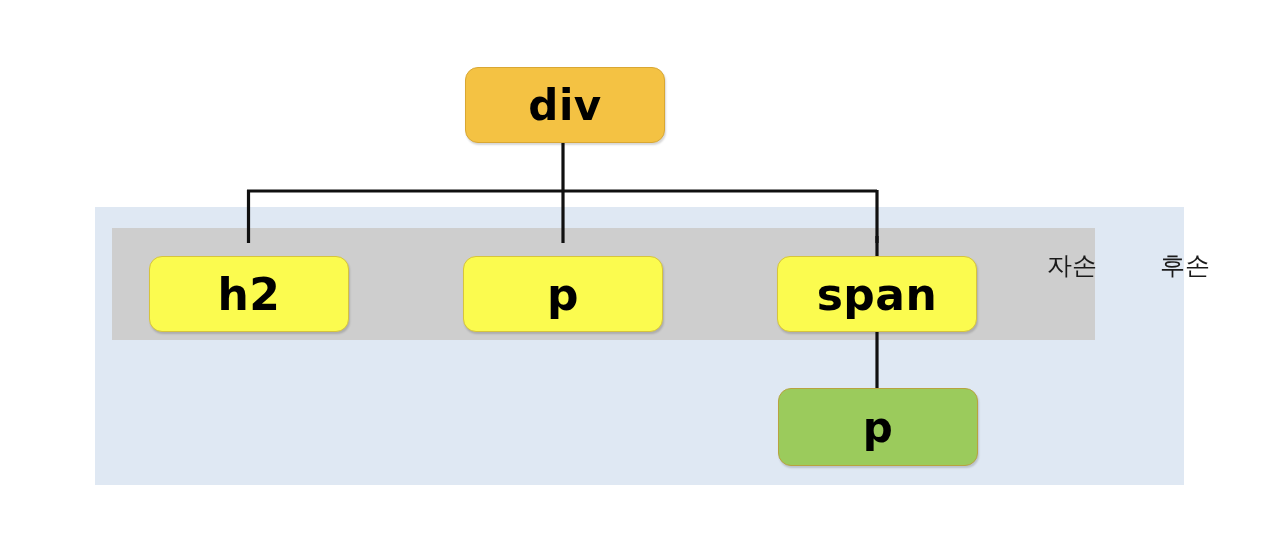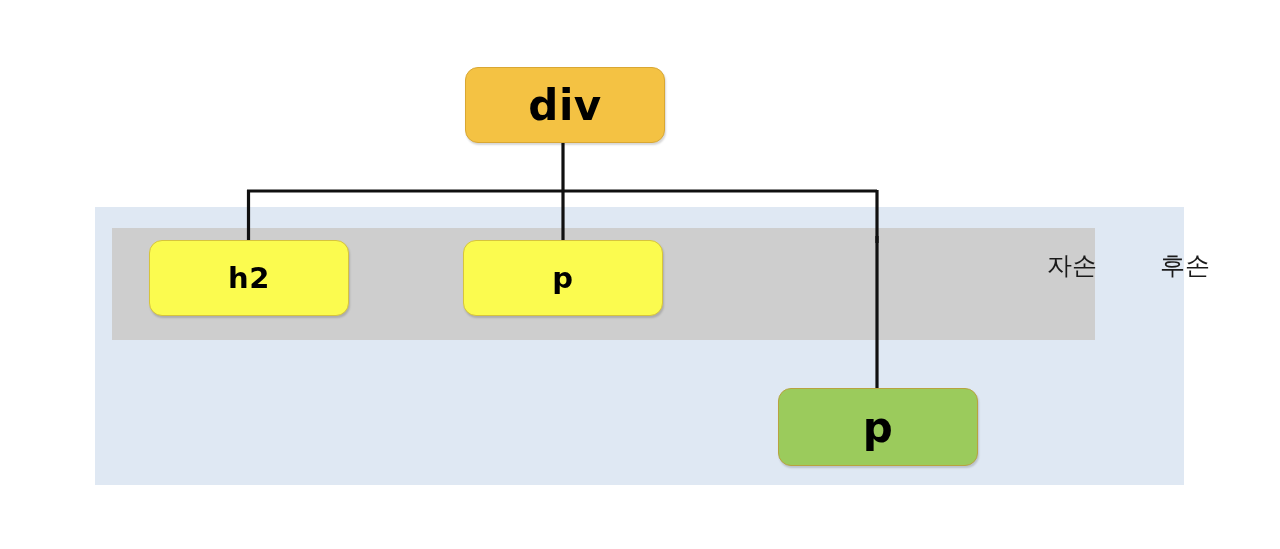--- a/index.html
+++ b/index.html
@@ -74,26 +74,26 @@
     left: 465px;
     top: 67px;
     width: 200px;
     height: 76px;
     background: #f4c243;
     border: 1.6px solid #d9a733;
     font-size: 42px;
     box-shadow: 1px 2px 2px rgba(0,0,0,0.16);
   }
   .node-child {
-    top: 240px;
+    top: 256px;
     width: 200px;
     height: 76px;
     background: #fbfb4f;
     border: 1.6px solid #d6c43c;
-    font-size: 29px;
+    font-size: 44px;
     box-shadow: 1px 2px 2px rgba(0,0,0,0.16);
   }
   #node-h2   { left: 149px; }
   #node-p    { left: 463px; }
   #node-span { left: 777px; }
 
   .node-grandchild {
     left: 778px;
     top: 388px;
     width: 200px;
@@ -139,20 +139,21 @@
 
     <line x1="877" y1="236" x2="877" y2="390"></line>
   </svg>
 
   <div class="node node-root" id="node-div">div</div>
 
   <div class="node node-child" id="node-h2">h2</div>
 
   <div class="node node-child" id="node-p">p</div>
 
+  <div class="node node-child" id="node-span">span</div>
 
   <div class="node node-grandchild" id="node-grandchild-p">p</div>
 
   <div class="legend-label" id="legend-child">자손</div>
 
   <div class="legend-label" id="legend-descendant">후손</div>
 
 </div>
 
 </body></html>

